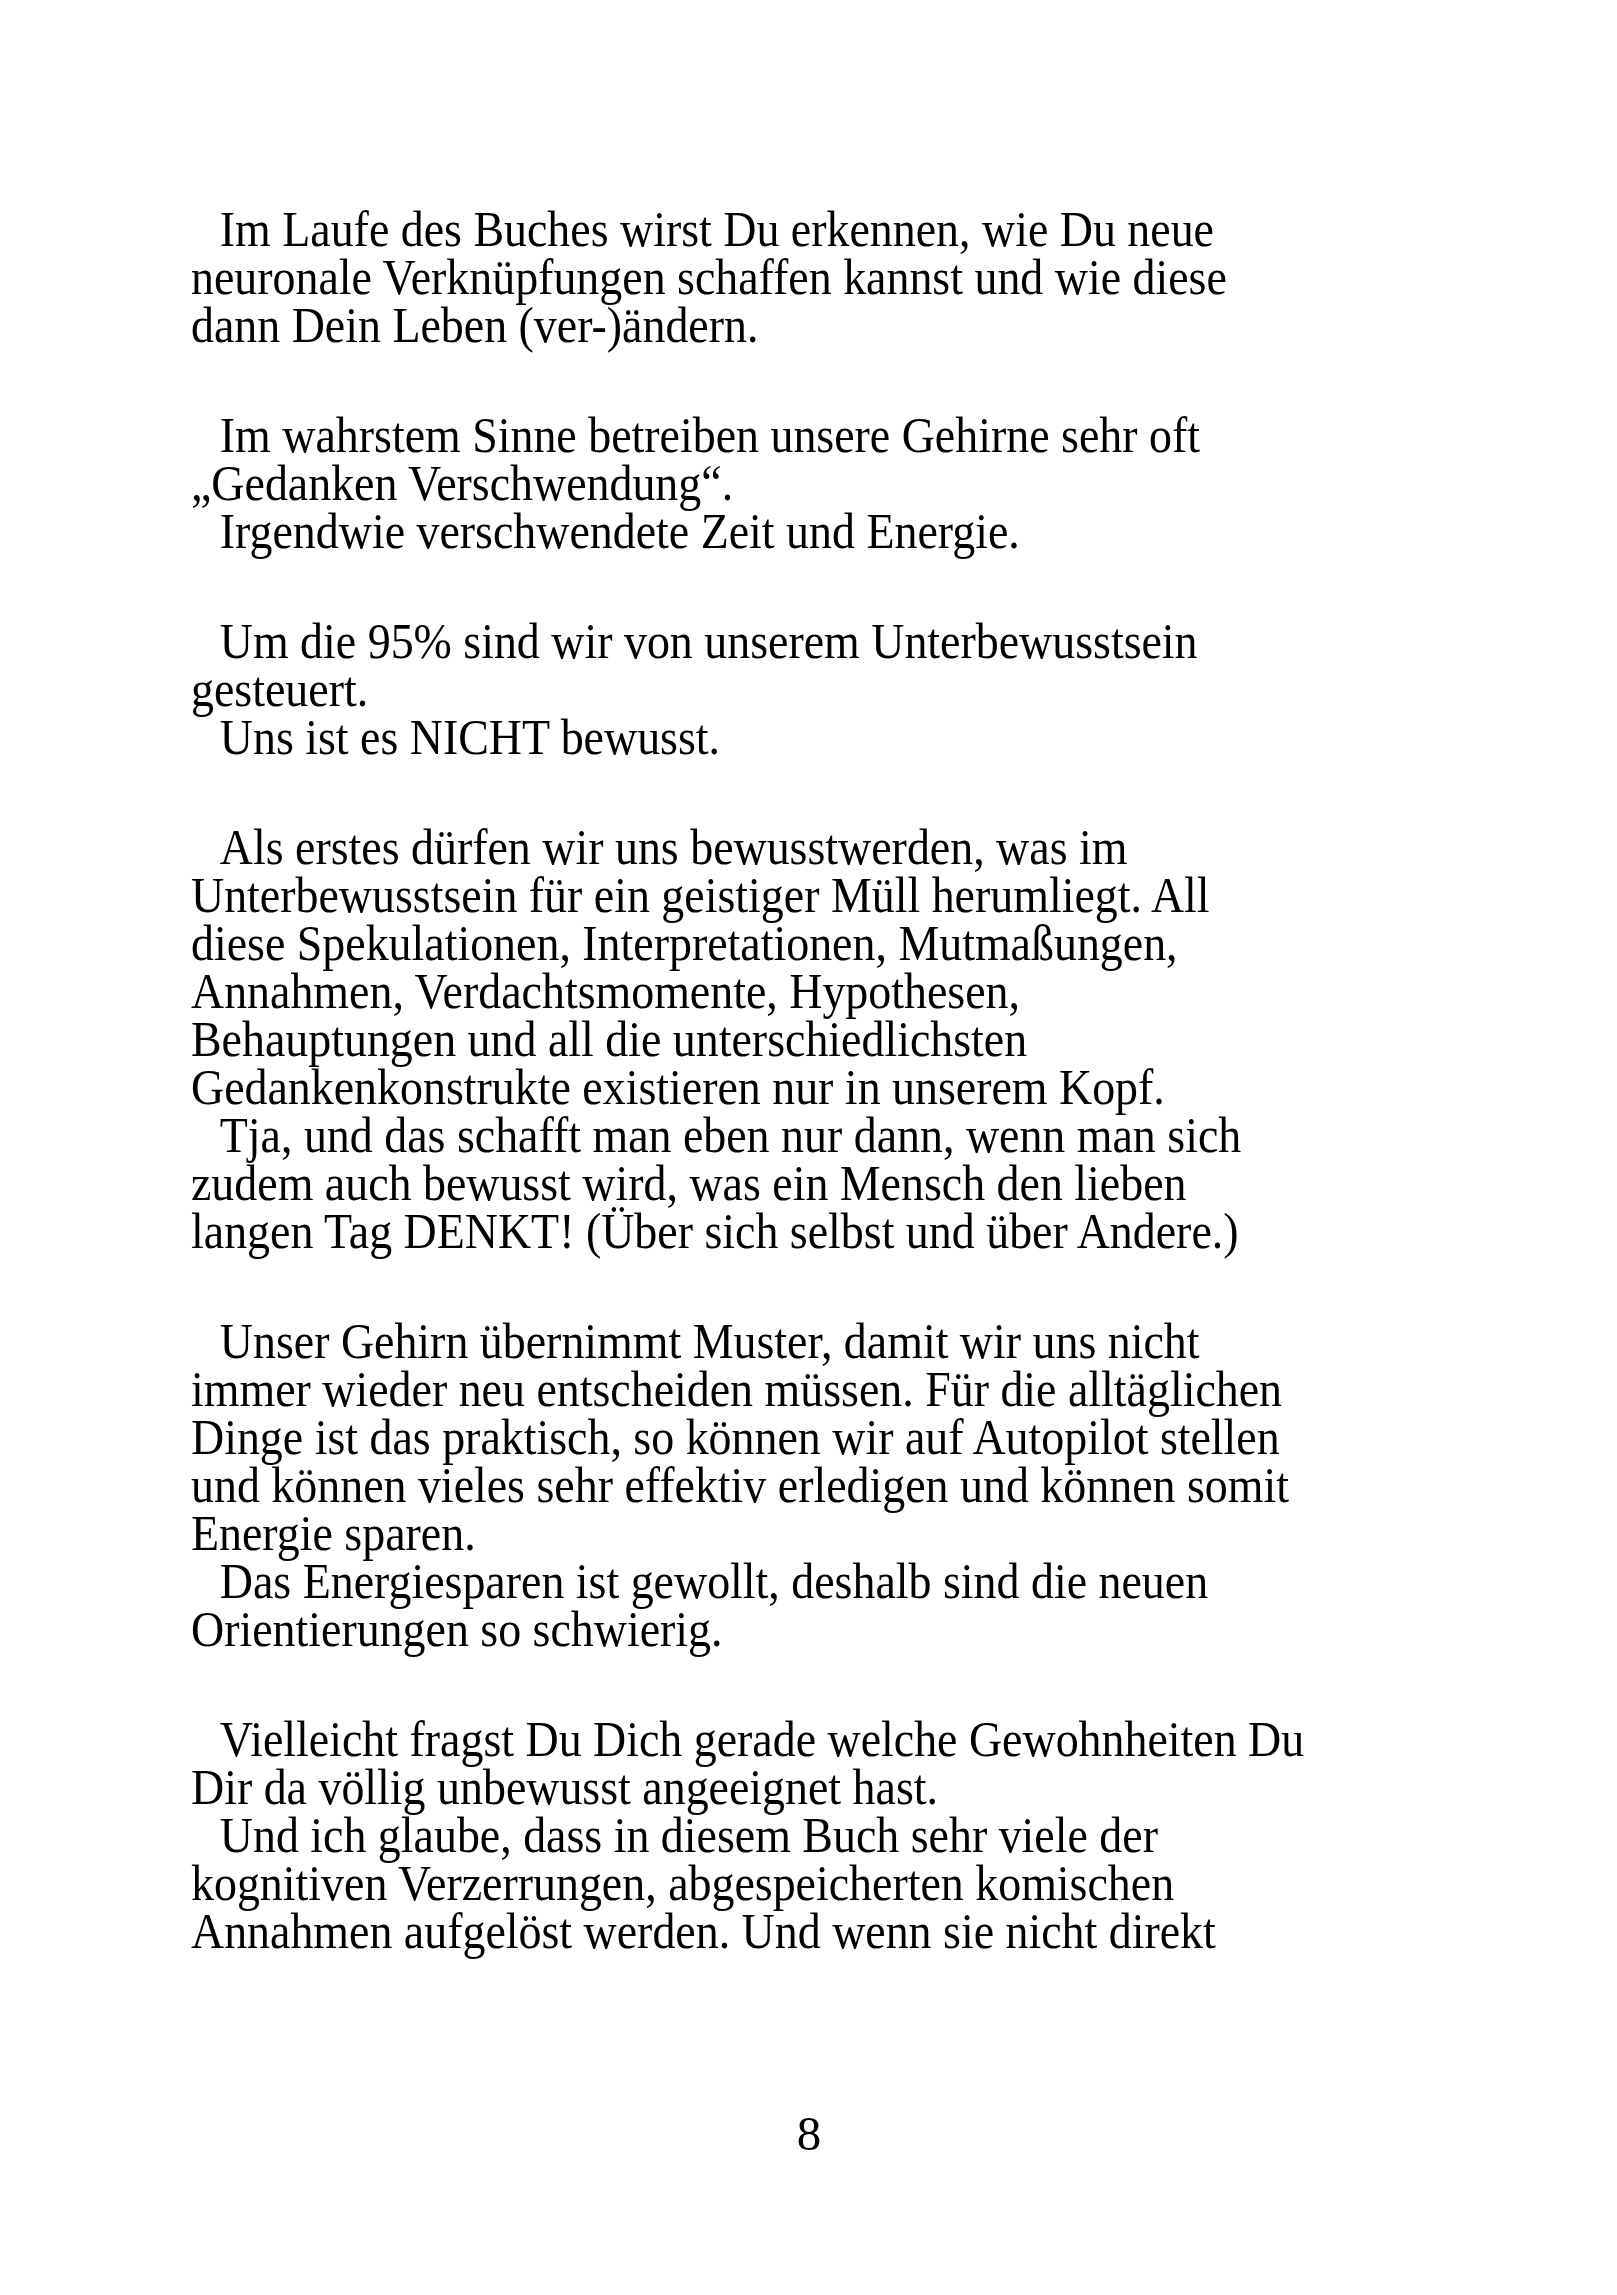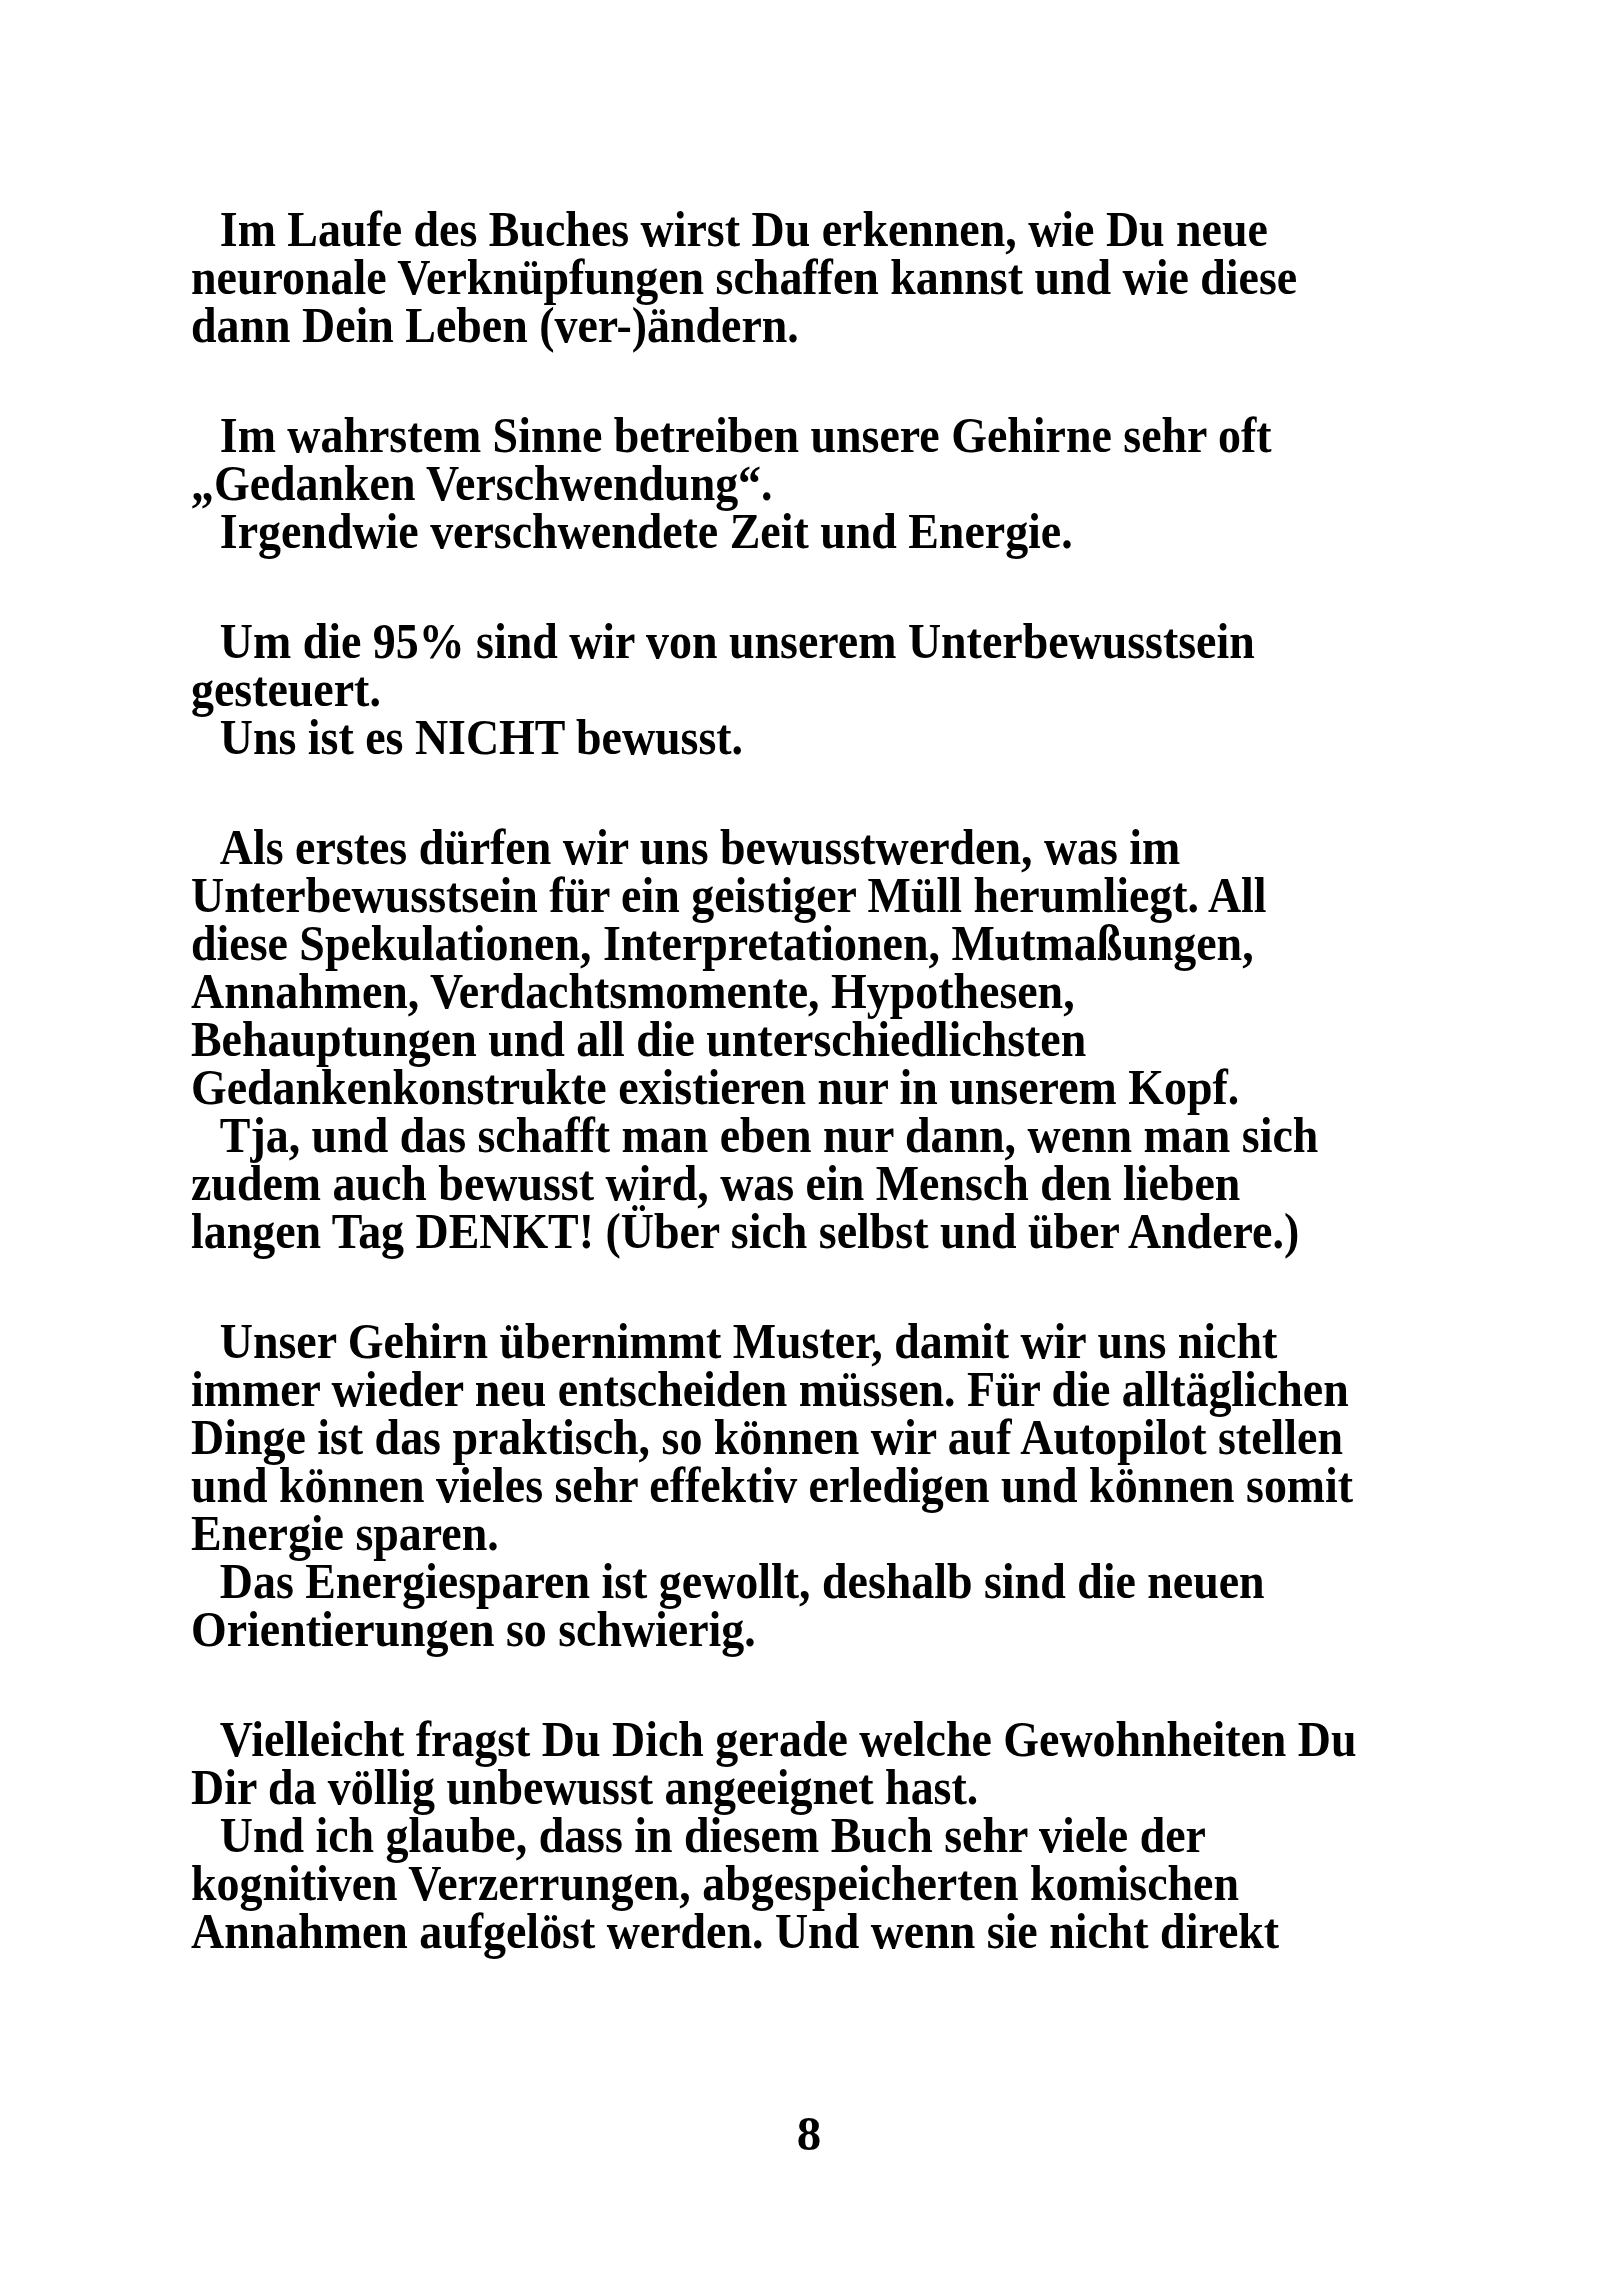--- a/index.html
+++ b/index.html
@@ -12,21 +12,20 @@
     height: 2295px;
     background: #ffffff;
     position: relative;
     overflow: hidden;
     font-family: "Liberation Serif", "DejaVu Serif", serif;
   }
   .page {
     position: absolute;
     inset: 0;
     background: #ffffff;
-    font-weight: bold;
   }
   .page-text {
     position: absolute;
     left: 191px;
     top: 205px;
     color: #000000;
     font-size: 51px;
     line-height: 48px;
     transform: scaleX(0.90);
     transform-origin: 0 0;

